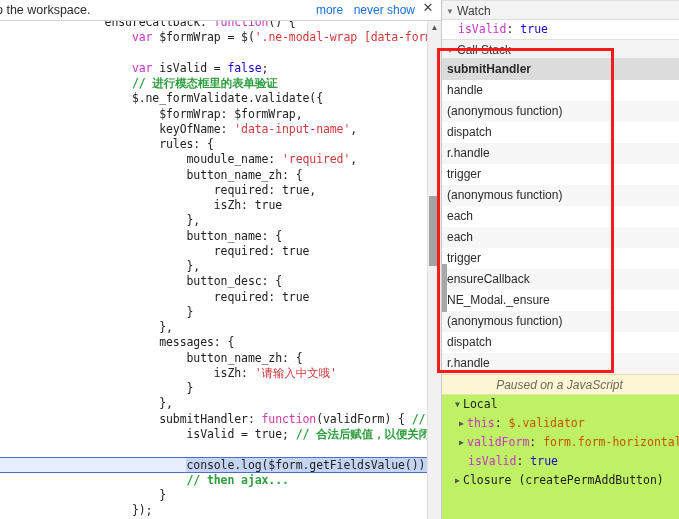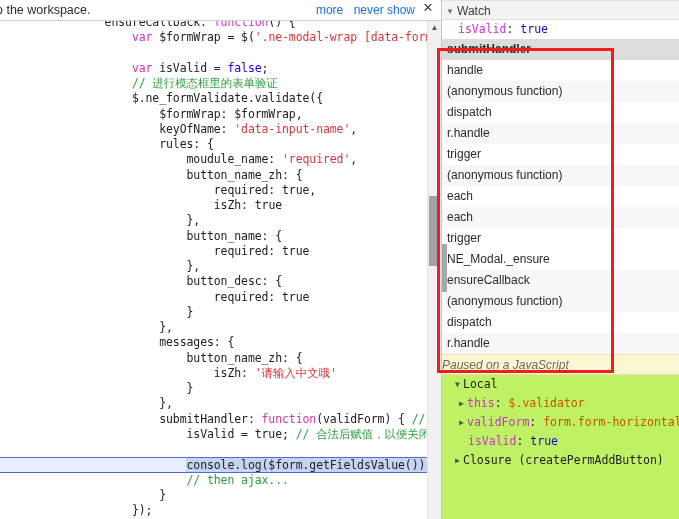--- a/index.html
+++ b/index.html
@@ -106,21 +106,21 @@
   .caret {
     display: inline-block;
     width: 0;
     border-left: 1px solid #222;
     height: 11px;
     vertical-align: -2px;
     margin-right: -1px;
   }
   .kw   { color: #c436c4; }
   .str  { color: #d1383d; }
-  .com  { color: #2e9e3f; }
+  .com  { color: #2e9e3f; font-weight: bold; }
   .fn   { color: #d1389f; }
   .num  { color: #1c00cf; }
   .plain{ color: #222222; }
 
   
   #code-scroll {
     position: absolute;
     left: 427px; top: 21px;
     width: 14px; height: 498px;
     background: #f1f1f1;
@@ -217,21 +217,21 @@
 
   #paused-bar {
     height: 21px;
     line-height: 21px;
     background: #fcf6d4;
     border-top: 1px solid #e8e0ae;
     border-bottom: 1px solid #e8e0ae;
     color: #6b6b55;
     font-style: italic;
     font-size: 12px;
-    text-align: left;
+    text-align: center;
     padding-right: 2px;
     box-sizing: border-box;
     white-space: nowrap;
     overflow: hidden;
   }
 
   .scope-row {
     height: 19px;
     line-height: 19px;
     white-space: nowrap;
@@ -303,34 +303,37 @@
 
   <div id="right-pane">
 
     <div class="section-header">
       <span class="tri">▼</span><span>Watch</span>
     </div>
     <div id="watch-list">
         <div class="watch-row mono"><span class="prop-name">isValid</span><span class="plain">: </span><span class="prop-val-bool">true</span></div>
       </div>
 
+    <div class="section-header">
+      <span class="tri">▼</span><span>Call Stack</span>
+    </div>
     <div id="stack-list" style="position:relative;">
       <div id="stack-scroll-thumb"></div>
     <div class="stack-row active">submitHandler</div>
         <div class="stack-row even">handle</div>
         <div class="stack-row odd">(anonymous function)</div>
         <div class="stack-row even">dispatch</div>
         <div class="stack-row odd">r.handle</div>
         <div class="stack-row even">trigger</div>
         <div class="stack-row odd">(anonymous function)</div>
         <div class="stack-row even">each</div>
         <div class="stack-row odd">each</div>
         <div class="stack-row even">trigger</div>
+        <div class="stack-row odd">ensureCallback</div>
         <div class="stack-row even">NE_Modal._ensure</div>
-        <div class="stack-row odd">ensureCallback</div>
         <div class="stack-row odd">(anonymous function)</div>
         <div class="stack-row even">dispatch</div>
         <div class="stack-row odd">r.handle</div>
       </div>
 
     <div id="paused-bar">Paused on a JavaScript</div>
 
     <div id="scope-list">
         <div class="scope-row ind0"><span class="tri">▼</span><span class="plain">Local</span></div>
         <div class="scope-row ind1"><span class="tri">▶</span><span class="prop-name">this</span><span class="plain">: </span><span class="prop-val-obj">$.validator</span></div>

